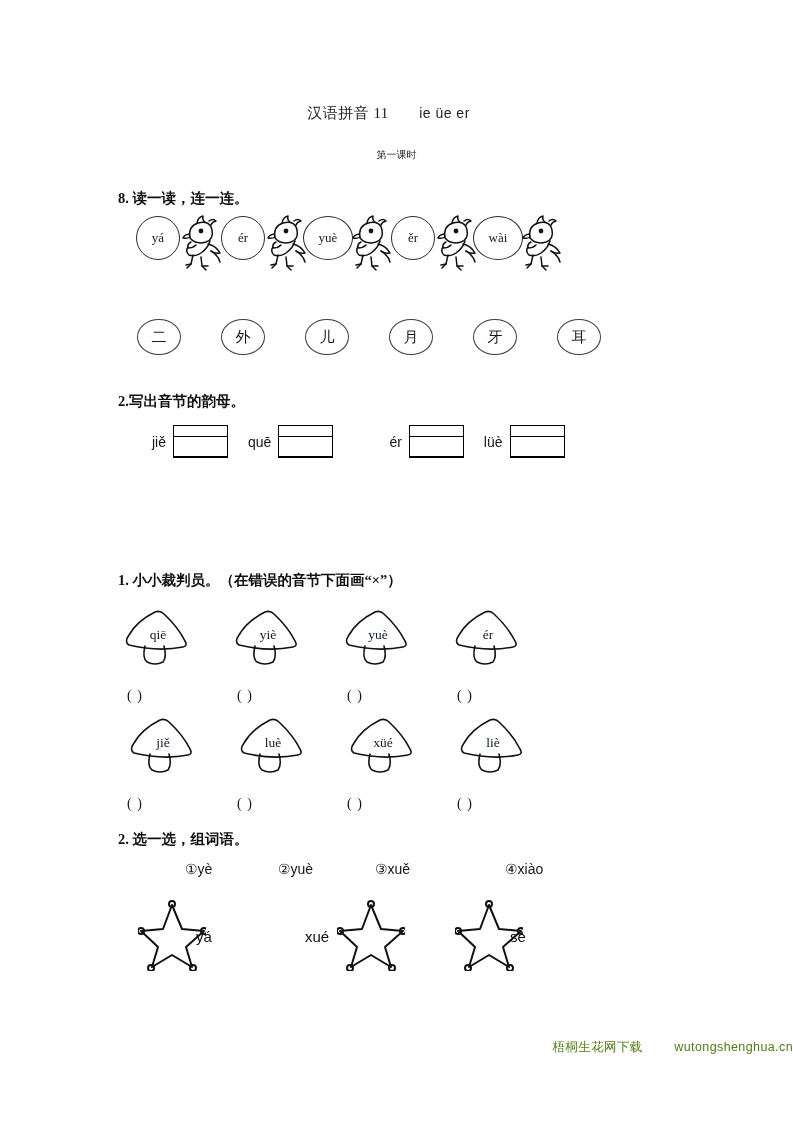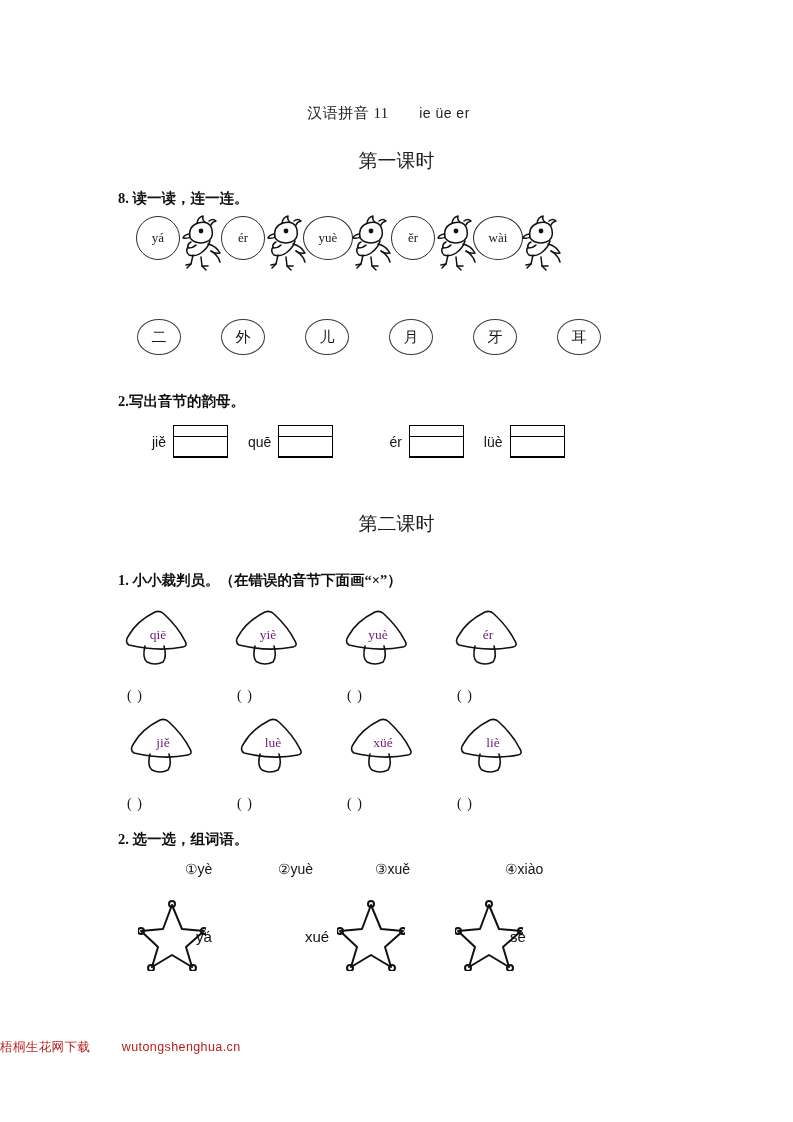--- a/index.html
+++ b/index.html
@@ -33,21 +33,21 @@
   }
   .doc-title .lat {
     font-family: "Liberation Sans", sans-serif;
     font-size: 14px;
   }
   .lesson-heading {
     position: absolute;
     left: 0;
     right: 0;
     text-align: center;
-    font-size: 19px;
+    font-size: 10px;
     color: #1d1d1d;
   }
   #lesson1-heading { top: 148px; }
   #lesson2-heading { top: 511px; }
 
   .ex-title {
     position: absolute;
     font-weight: bold;
     font-size: 14.5px;
     color: #101010;
@@ -154,21 +154,21 @@
     width: 110px;
     height: 72px;
   }
   .mush-text {
     position: absolute;
     left: 0;
     top: 22px;
     width: 78px;
     text-align: center;
     font-size: 13.5px;
-    color: #701a75;
+    color: #0f172a;
     pointer-events: none;
   }
   .paren-row {
     position: absolute;
     display: flex;
   }
   .paren {
     width: 110px;
     font-size: 14px;
     color: #161616;
@@ -199,23 +199,23 @@
     color: #101010;
     white-space: nowrap;
   }
 
   
   .footer {
     position: absolute;
     left: 0;
     right: 0;
     top: 1039px;
-    text-align: left;
+    text-align: right;
     font-size: 12.5px;
-    color: #b91c1c;
+    color: #4d7c0f;
     letter-spacing: 0.4px;
   }
   .footer .site {
     font-family: "Liberation Sans", sans-serif;
     margin-left: 28px;
   }
 </style>
 </head>
 <body>
 
@@ -384,21 +384,20 @@
     </div>
     <div class="syl-item">
       <span class="syl-label">lüè</span>
       <div class="write-box">
           <i></i>
           <i></i>
         </div>
     </div>
   </div>
 
-  <div class="lesson-heading" id="lesson2-heading">第二课时</div>
 
   <div class="ex-title" style="left:118px; top:551px;margin-top:20px;">1. 小小裁判员。（在错误的音节下面画“×”）</div>
 
   <div class="mush-row" style="left:119px; top:605px;">
     <div class="mush-unit">
       <svg width="78" height="70" viewBox="0 0 78 70">
         <g fill="none" stroke="#111" stroke-width="1.6" stroke-linecap="round" stroke-linejoin="round">
           <path d="M10 40 q-5 -3 0 -10 q8 -14 26 -23 q5 -2 9 2 q14 13 21 27 q3 5 -2 6 q-25 5 -54 -2 z"></path>
           <path d="M26 41 q-3 12 2 16 q8 4 16 0 q4 -5 1 -16"></path>
         </g>

